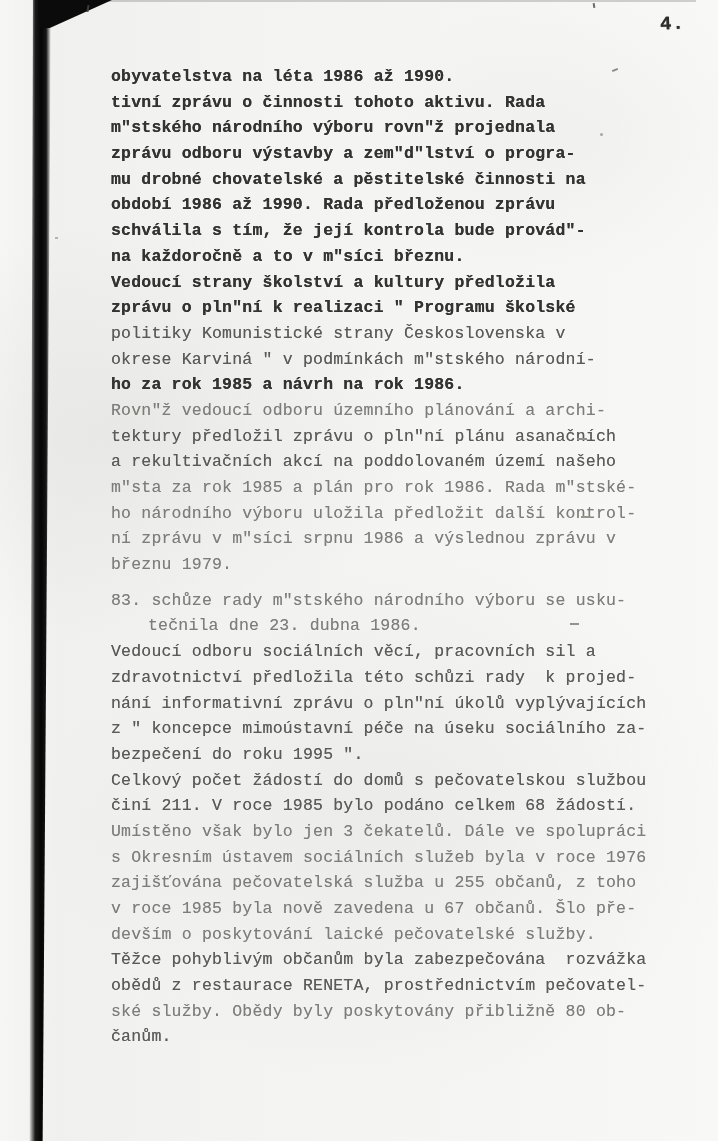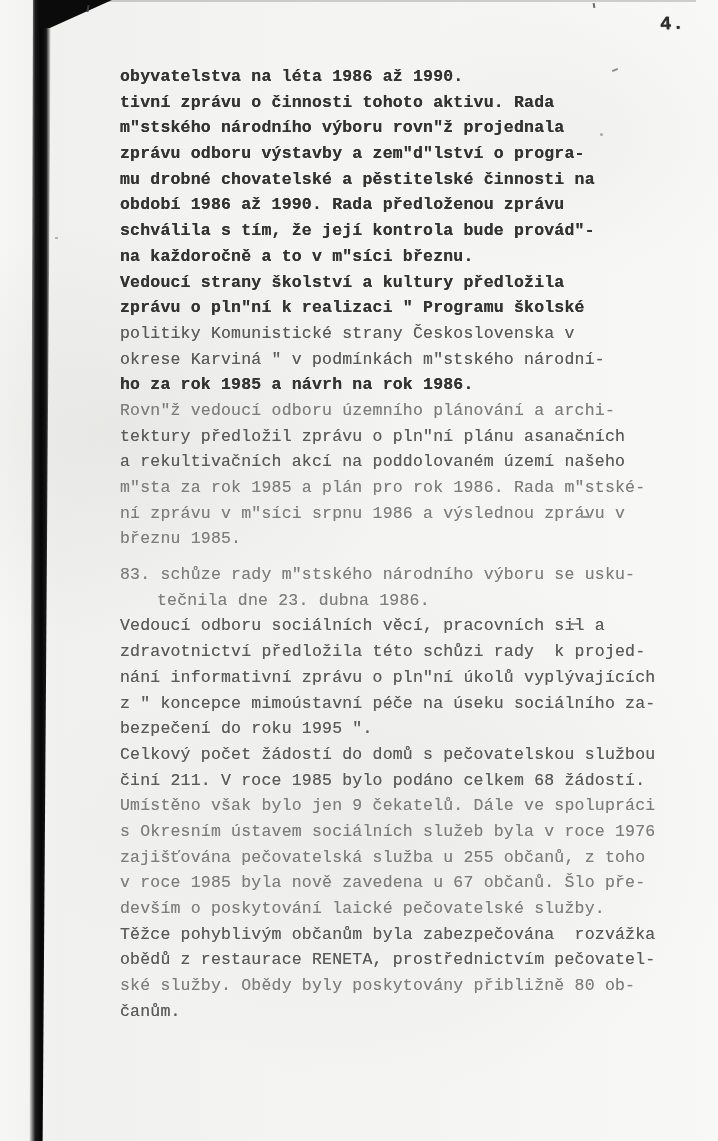--- a/index.html
+++ b/index.html
@@ -58,21 +58,21 @@
     top: 13px;
     font-size: 19px;
     font-weight: 700;
     color: #2e2e2e;
     letter-spacing: 1px;
     transform: rotate(-2deg);
     text-shadow: 0 0 0.7px #2e2e2e;
   }
   .text {
     position: absolute;
-    left: 120px;
+    left: 111px;
     top: 64px;
     width: 560px;
     filter: blur(0.22px);
   }
   .line {
     font-size: 16.5px;
     line-height: 25.7px;
     height: 25.7px;
     white-space: pre;
     letter-spacing: 0.2px;
@@ -114,32 +114,33 @@
       <div class="line w-d">na každoročně a to v m"síci březnu.</div>
       <div class="line w-d">Vedoucí strany školství a kultury předložila</div>
       <div class="line w-d">zprávu o pln"ní k realizaci " Programu školské</div>
       <div class="line w-m">politiky Komunistické strany Československa v</div>
       <div class="line w-m">okrese Karviná " v podmínkách m"stského národní-</div>
       <div class="line w-d">ho za rok 1985 a návrh na rok 1986.</div>
       <div class="line w-f">Rovn"ž vedoucí odboru územního plánování a archi-</div>
       <div class="line w-m">tektury předložil zprávu o pln"ní plánu asanačních</div>
       <div class="line w-m">a rekultivačních akcí na poddolovaném území našeho</div>
       <div class="line w-f">m"sta za rok 1985 a plán pro rok 1986. Rada m"stské-</div>
+      <div class="line w-f">ho národního výboru uložila předložit další kontrol-</div>
       <div class="line w-f">ní zprávu v m"síci srpnu 1986 a výslednou zprávu v</div>
-      <div class="line w-f">březnu 1985.</div>
+      <div class="line w-f">březnu 1979.</div>
       <div class="line w-f gap">83. schůze rady m"stského národního výboru se usku-</div>
       <div class="line w-f indent">tečnila dne 23. dubna 1986.</div>
       <div class="line w-m">Vedoucí odboru sociálních věcí, pracovních sil a</div>
       <div class="line w-m">zdravotnictví předložila této schůzi rady  k projed-</div>
       <div class="line w-m">nání informativní zprávu o pln"ní úkolů vyplývajících</div>
       <div class="line w-m">z " koncepce mimoústavní péče na úseku sociálního za-</div>
       <div class="line w-m">bezpečení do roku 1995 ".</div>
       <div class="line w-m">Celkový počet žádostí do domů s pečovatelskou službou</div>
       <div class="line w-m">činí 211. V roce 1985 bylo podáno celkem 68 žádostí.</div>
-      <div class="line w-f">Umístěno však bylo jen 9 čekatelů. Dále ve spolupráci</div>
+      <div class="line w-f">Umístěno však bylo jen 3 čekatelů. Dále ve spolupráci</div>
       <div class="line w-f">s Okresním ústavem sociálních služeb byla v roce 1976</div>
       <div class="line w-f">zajišťována pečovatelská služba u 255 občanů, z toho</div>
       <div class="line w-f">v roce 1985 byla nově zavedena u 67 občanů. Šlo pře-</div>
       <div class="line w-f">devším o poskytování laické pečovatelské služby.</div>
       <div class="line w-m">Těžce pohyblivým občanům byla zabezpečována  rozvážka</div>
       <div class="line w-m">obědů z restaurace RENETA, prostřednictvím pečovatel-</div>
       <div class="line w-f">ské služby. Obědy byly poskytovány přibližně 80 ob-</div>
       <div class="line w-m">čanům.</div>
     </div>
 

